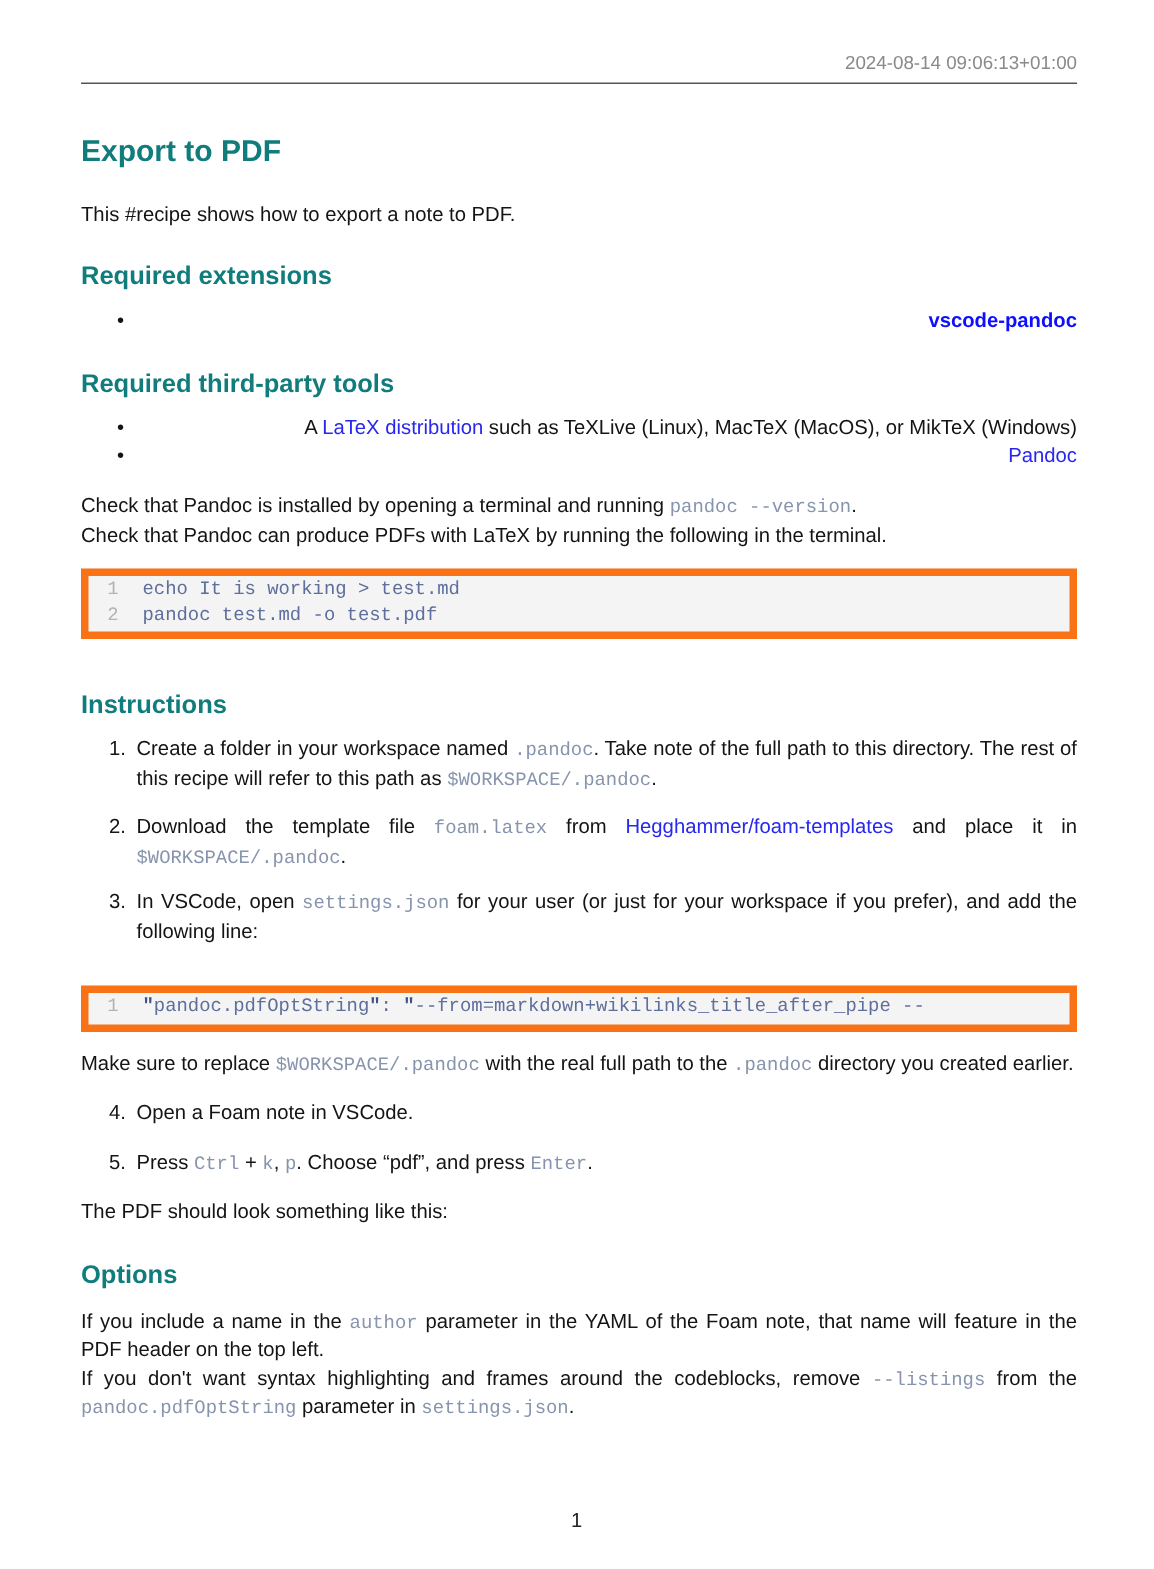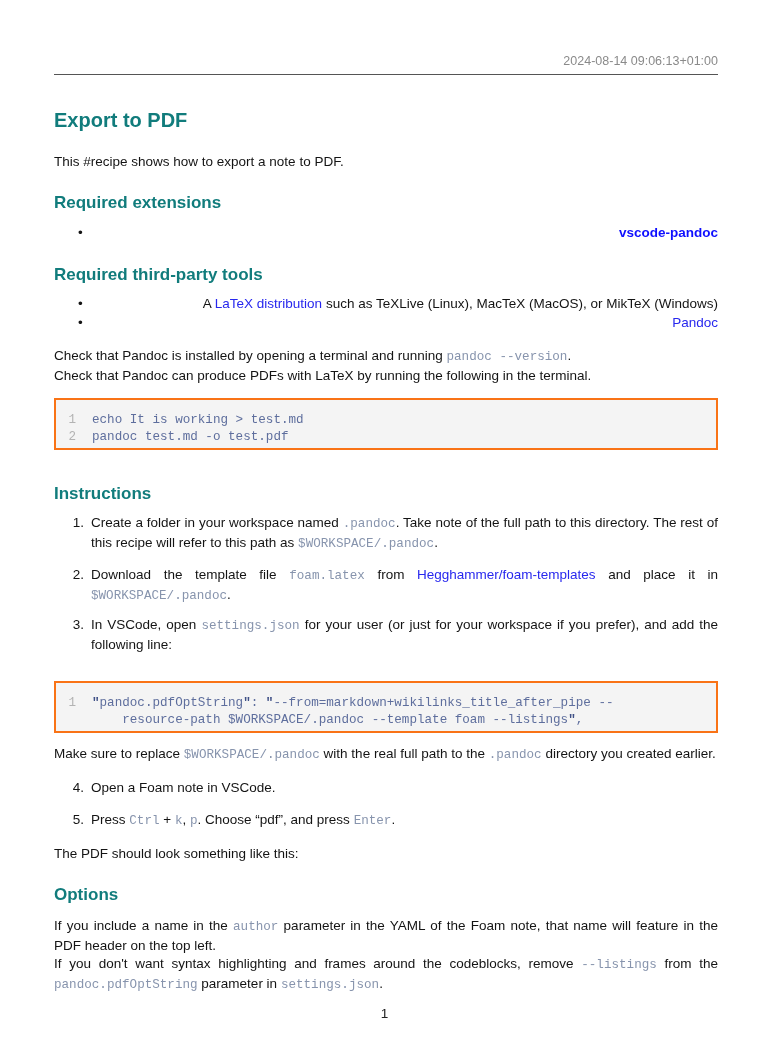--- a/index.html
+++ b/index.html
@@ -4,21 +4,21 @@
 <style>
   * { margin:0; padding:0; box-sizing:border-box; }
   html,body { width:769px; height:1046px; }
   body {
     background:#ffffff;
     font-family:"Liberation Sans", sans-serif;
     color:#141414;
     position:relative;
     overflow:hidden;
   }
-  .content { padding:35px 51px 0 54px;margin-top:19px; }
+  .content { padding:35px 51px 0 54px; }
 
   .date { font-size:12.5px; line-height:14px; color:#8a8a8a; text-align:right; }
   .rule { border-top:1px solid #555; margin-top:6px; }
 
   h1 { margin-top:32px; font-size:20px; line-height:27px; color:#117c7c; font-weight:bold; }
   h2 { font-size:17px; line-height:22px; color:#117c7c; font-weight:bold; }
 
   .para { font-size:13.5px; line-height:18.5px; text-align:justify; }
   .pline { font-size:13.5px; line-height:18.5px; }
 
@@ -55,22 +55,22 @@
   
   .code { font-family:"Liberation Mono", monospace; font-size:12.6px; color:#8794ad; }
 
   
   a.link, a.linkb { color:#2727ee; text-decoration:none; cursor:pointer; }
   a.linkb { color:#0f0fff; font-weight:bold; }
 
   
   .codeblock {
     background:#f4f4f4;
-    border:2px solid #f97316;
-    padding:12px 0 3px 0;
+    border:5px solid #f97316;
+    padding:1px 0 3px 0;
   }
   .codeline {
     font-family:"Liberation Mono", monospace;
     font-size:12.6px;
     line-height:16.6px;
     white-space:pre;
     color:#5e6e9d;
     padding-left:12px;
   }
   .lineno { display:inline-block; width:8px; text-align:right; color:#b3b3b3; margin-right:16px; }
@@ -136,21 +136,20 @@
     <span class="num">2.</span>
     <div class="litext"><span>Download the template file </span><span class="code">foam.latex</span><span> from </span><a class="link">Hegghammer/foam-templates</a><span> and place it in </span><span class="code">$WORKSPACE</span><span class="code">/.pandoc</span><span>.</span></div>
   </div>
   <div class="oli mt-i3">
     <span class="num">3.</span>
     <div class="litext"><span>In VSCode, open </span><span class="code">settings.json</span><span> for your user (or just for your workspace if you prefer), and add the following line:</span></div>
   </div>
 
   <div class="codeblock mt-cb2">
       <div class="codeline"><span class="lineno">1</span><span class="codetext"><span class="q">"</span><span>pandoc.pdfOptString</span><span class="q">"</span><span>: </span><span class="q">"</span><span>--from=markdown+wikilinks_title_after_pipe --</span></span></div>
-      <div class="codeline"><span class="lineno"></span><span class="codetext"><span>    resource-path $WORKSPACE/.pandoc --template foam --listings</span><span class="q">"</span><span>,</span></span></div>
     </div>
 
   <p class="para mt-note"><span>Make sure to replace </span><span class="code">$WORKSPACE/.pandoc</span><span> with the real full path to the </span><span class="code">.pandoc</span><span> directory you created earlier.</span></p>
 
   <div class="oli mt-i4">
     <span class="num">4.</span>
     <div class="litext"><span>Open a Foam note in VSCode.</span></div>
   </div>
   <div class="oli mt-i5">
     <span class="num">5.</span>

